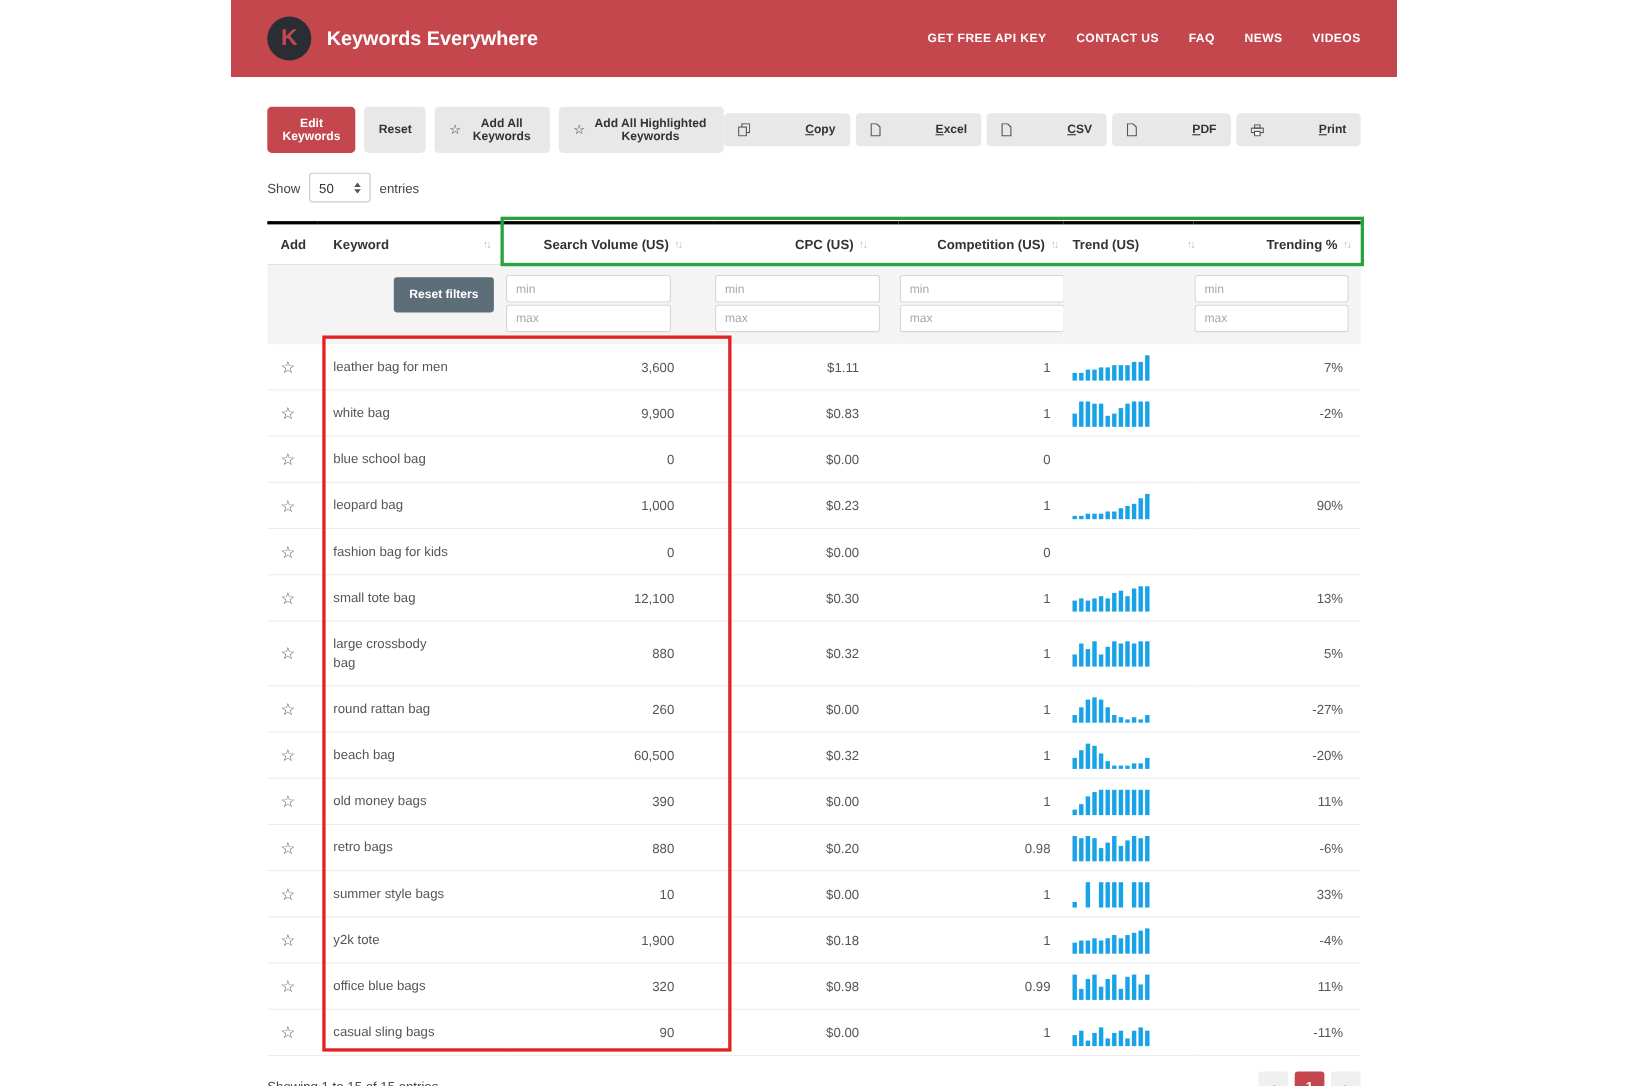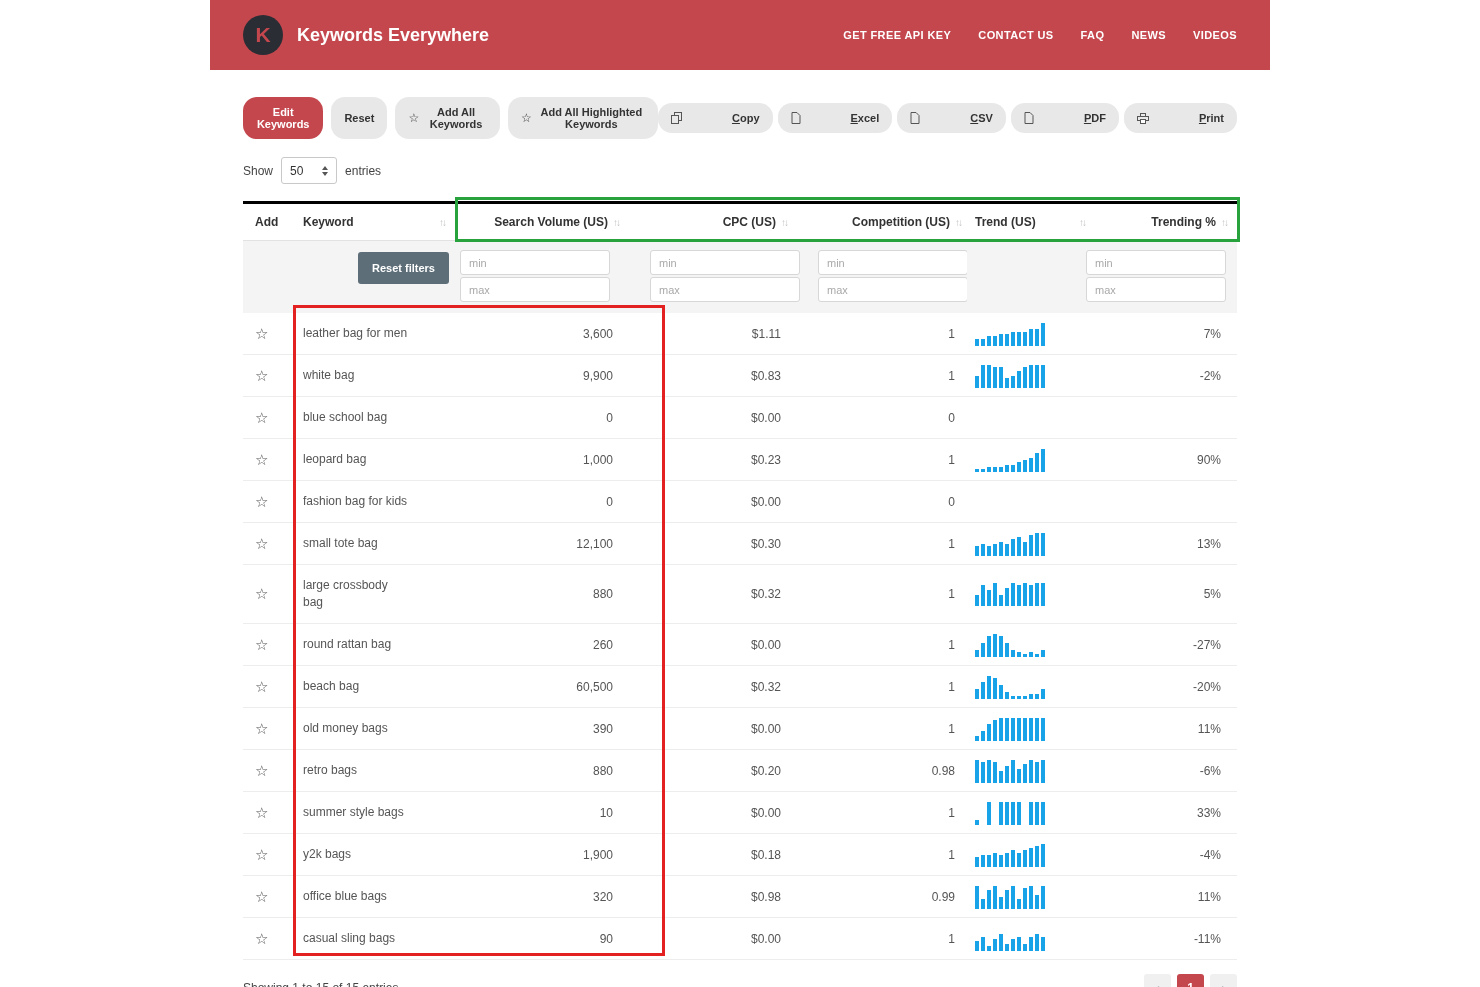--- a/index.html
+++ b/index.html
@@ -14,21 +14,21 @@
   .brand-title { color:#fff; font-weight:bold; font-size:18px; }
   .nav { display:flex; gap:27px; }
   .nav span { color:#fff; font-size:11px; font-weight:bold; letter-spacing:.4px; cursor:pointer; }
 
   .content { padding:0 33px; }
 
   
   .toolbar { margin-top:27px; display:flex; justify-content:space-between; align-items:center; }
   .group-left { display:flex; gap:8px; }
   .group-right { display:flex; gap:5px; }
-  .btn { font-size:11px; font-weight:bold; color:#333; background:#e8e8e8; border:none; border-radius:14px; padding:9px 13px; cursor:pointer; display:flex; align-items:center; gap:6px; font-family:inherit; }
+  .btn { font-size:11px; font-weight:bold; color:#333; background:#e8e8e8; border:none; border-radius:4px; padding:9px 13px; cursor:pointer; display:flex; align-items:center; gap:6px; font-family:inherit; }
   .btn-red { background:#c4474e; color:#fff; }
   .btn .star-pre { font-weight:normal; font-size:12px; }
   .btn-export .label { display:inline-block;margin-left:44px; }
   .btn-export .label::first-letter { text-decoration:underline; }
   .btn-export svg { display:block; }
 
   
   .controls { margin-top:18px; display:flex; justify-content:space-between; align-items:center; font-size:12px; color:#444; }
   .show-group { display:flex; align-items:center; gap:8px; }
   .select { width:56px; height:27px; border:1px solid #c9c9c9; border-radius:3px; display:flex; align-items:center; justify-content:space-between; padding:0 8px; background:#fff; cursor:pointer; color:#333; }
@@ -519,21 +519,21 @@
                   <span class="bar" style="height: 23px;"></span>
                   <span class="bar" style="height: 23px;"></span>
                   <span class="bar" style="height: 23px;"></span>
                 </div>
               </td>
           <td class="c-trending">33%</td>
         </tr>
 
         <tr>
           <td class="c-add"><span class="star">☆</span></td>
-          <td class="c-kw">y2k bags</td>
+          <td class="c-kw">y2k tote</td>
           <td class="c-vol">1,900</td>
           <td class="c-cpc">$0.18</td>
           <td class="c-comp">1</td>
           <td class="c-trend">
                 <div class="spark">
                   <span class="bar" style="height: 9.2px;"></span>
                   <span class="bar" style="height: 11.5px;"></span>
                   <span class="bar" style="height: 11.5px;"></span>
                   <span class="bar" style="height: 13.8px;"></span>
                   <span class="bar" style="height: 11.5px;"></span>

